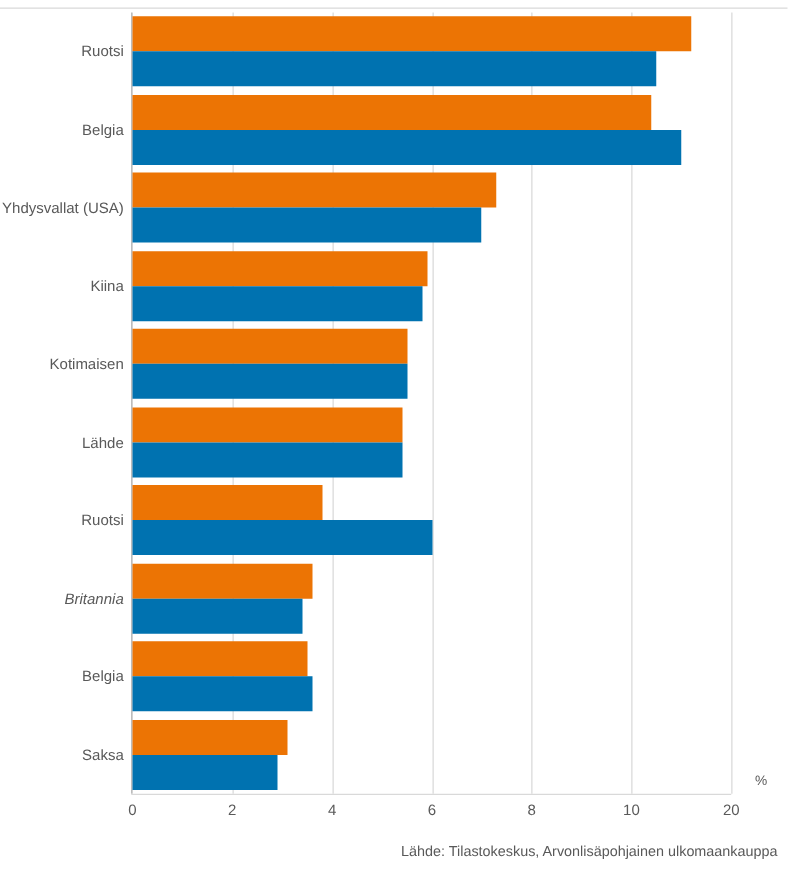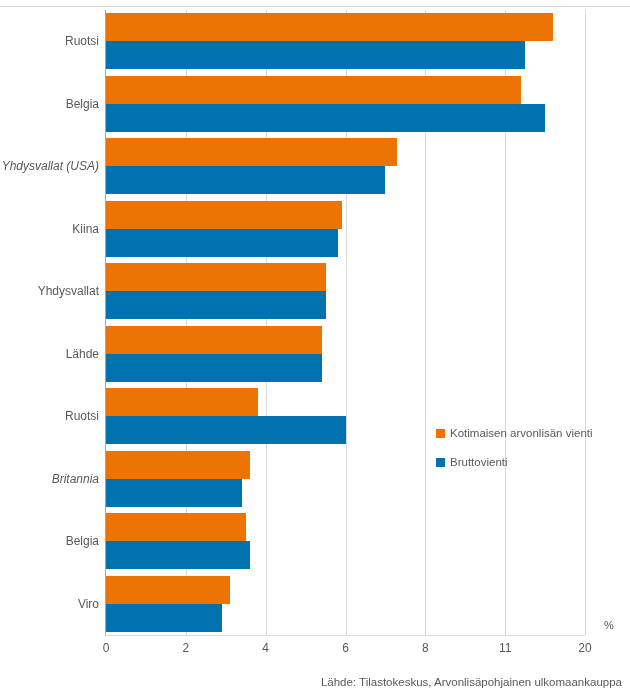--- a/index.html
+++ b/index.html
@@ -160,28 +160,28 @@
 </head>
 <body>
 
 <div id="chart-root">
 
   <div class="top-rule"></div>
 
   <div class="cat-labels" id="cat-labels">
       <div class="cat" style="top: 24.25px;">Ruotsi</div>
       <div class="cat" style="top: 86.75px;">Belgia</div>
-      <div class="cat" style="top: 149.25px; font-style: italic;">Yhdysvallat (USA)</div>
+      <div class="cat" style="top: 149.25px;">Yhdysvallat (USA)</div>
       <div class="cat" style="top: 211.75px;">Kiina</div>
-      <div class="cat" style="top: 274.25px;">Yhdysvallat</div>
+      <div class="cat" style="top: 274.25px;">Kotimaisen</div>
       <div class="cat" style="top: 336.75px;">Lähde</div>
       <div class="cat" style="top: 399.25px;">Ruotsi</div>
       <div class="cat" style="top: 461.75px; font-style: italic;">Britannia</div>
       <div class="cat" style="top: 524.25px;">Belgia</div>
-      <div class="cat" style="top: 586.75px;">Viro</div>
+      <div class="cat" style="top: 586.75px;">Saksa</div>
     </div>
 
   <div class="plot" id="plot">
     <div class="axis-line"></div>
     <div class="axis-base"></div>
     <div id="gridlines">
         <div class="gridline" style="left: 79.8333px;"></div>
         <div class="gridline" style="left: 159.667px;"></div>
         <div class="gridline" style="left: 239.5px;"></div>
         <div class="gridline" style="left: 319.333px;"></div>
@@ -231,32 +231,22 @@
         </div>
       </div>
   </div>
 
   <div class="xticks" id="xticks">
       <div class="tick" style="left: 0px;">0</div>
       <div class="tick" style="left: 79.8333px;">2</div>
       <div class="tick" style="left: 159.667px;">4</div>
       <div class="tick" style="left: 239.5px;">6</div>
       <div class="tick" style="left: 319.333px;">8</div>
-      <div class="tick" style="left: 399.167px;">11</div>
+      <div class="tick" style="left: 399.167px;">10</div>
       <div class="tick" style="left: 479px;">20</div>
     </div>
 
   <div class="unit-label">%</div>
 
-  <div class="legend" id="legend">
-      <div class="legend-row">
-        <span class="legend-swatch" style="background: rgb(236, 116, 4);"></span>
-        <span>Kotimaisen arvonlisän vienti</span>
-      </div>
-      <div class="legend-row">
-        <span class="legend-swatch" style="background: rgb(0, 114, 176);"></span>
-        <span>Bruttovienti</span>
-      </div>
-    </div>
 
   <div class="source">Lähde: Tilastokeskus, Arvonlisäpohjainen ulkomaankauppa</div>
 
 </div>
 
 </body></html>

